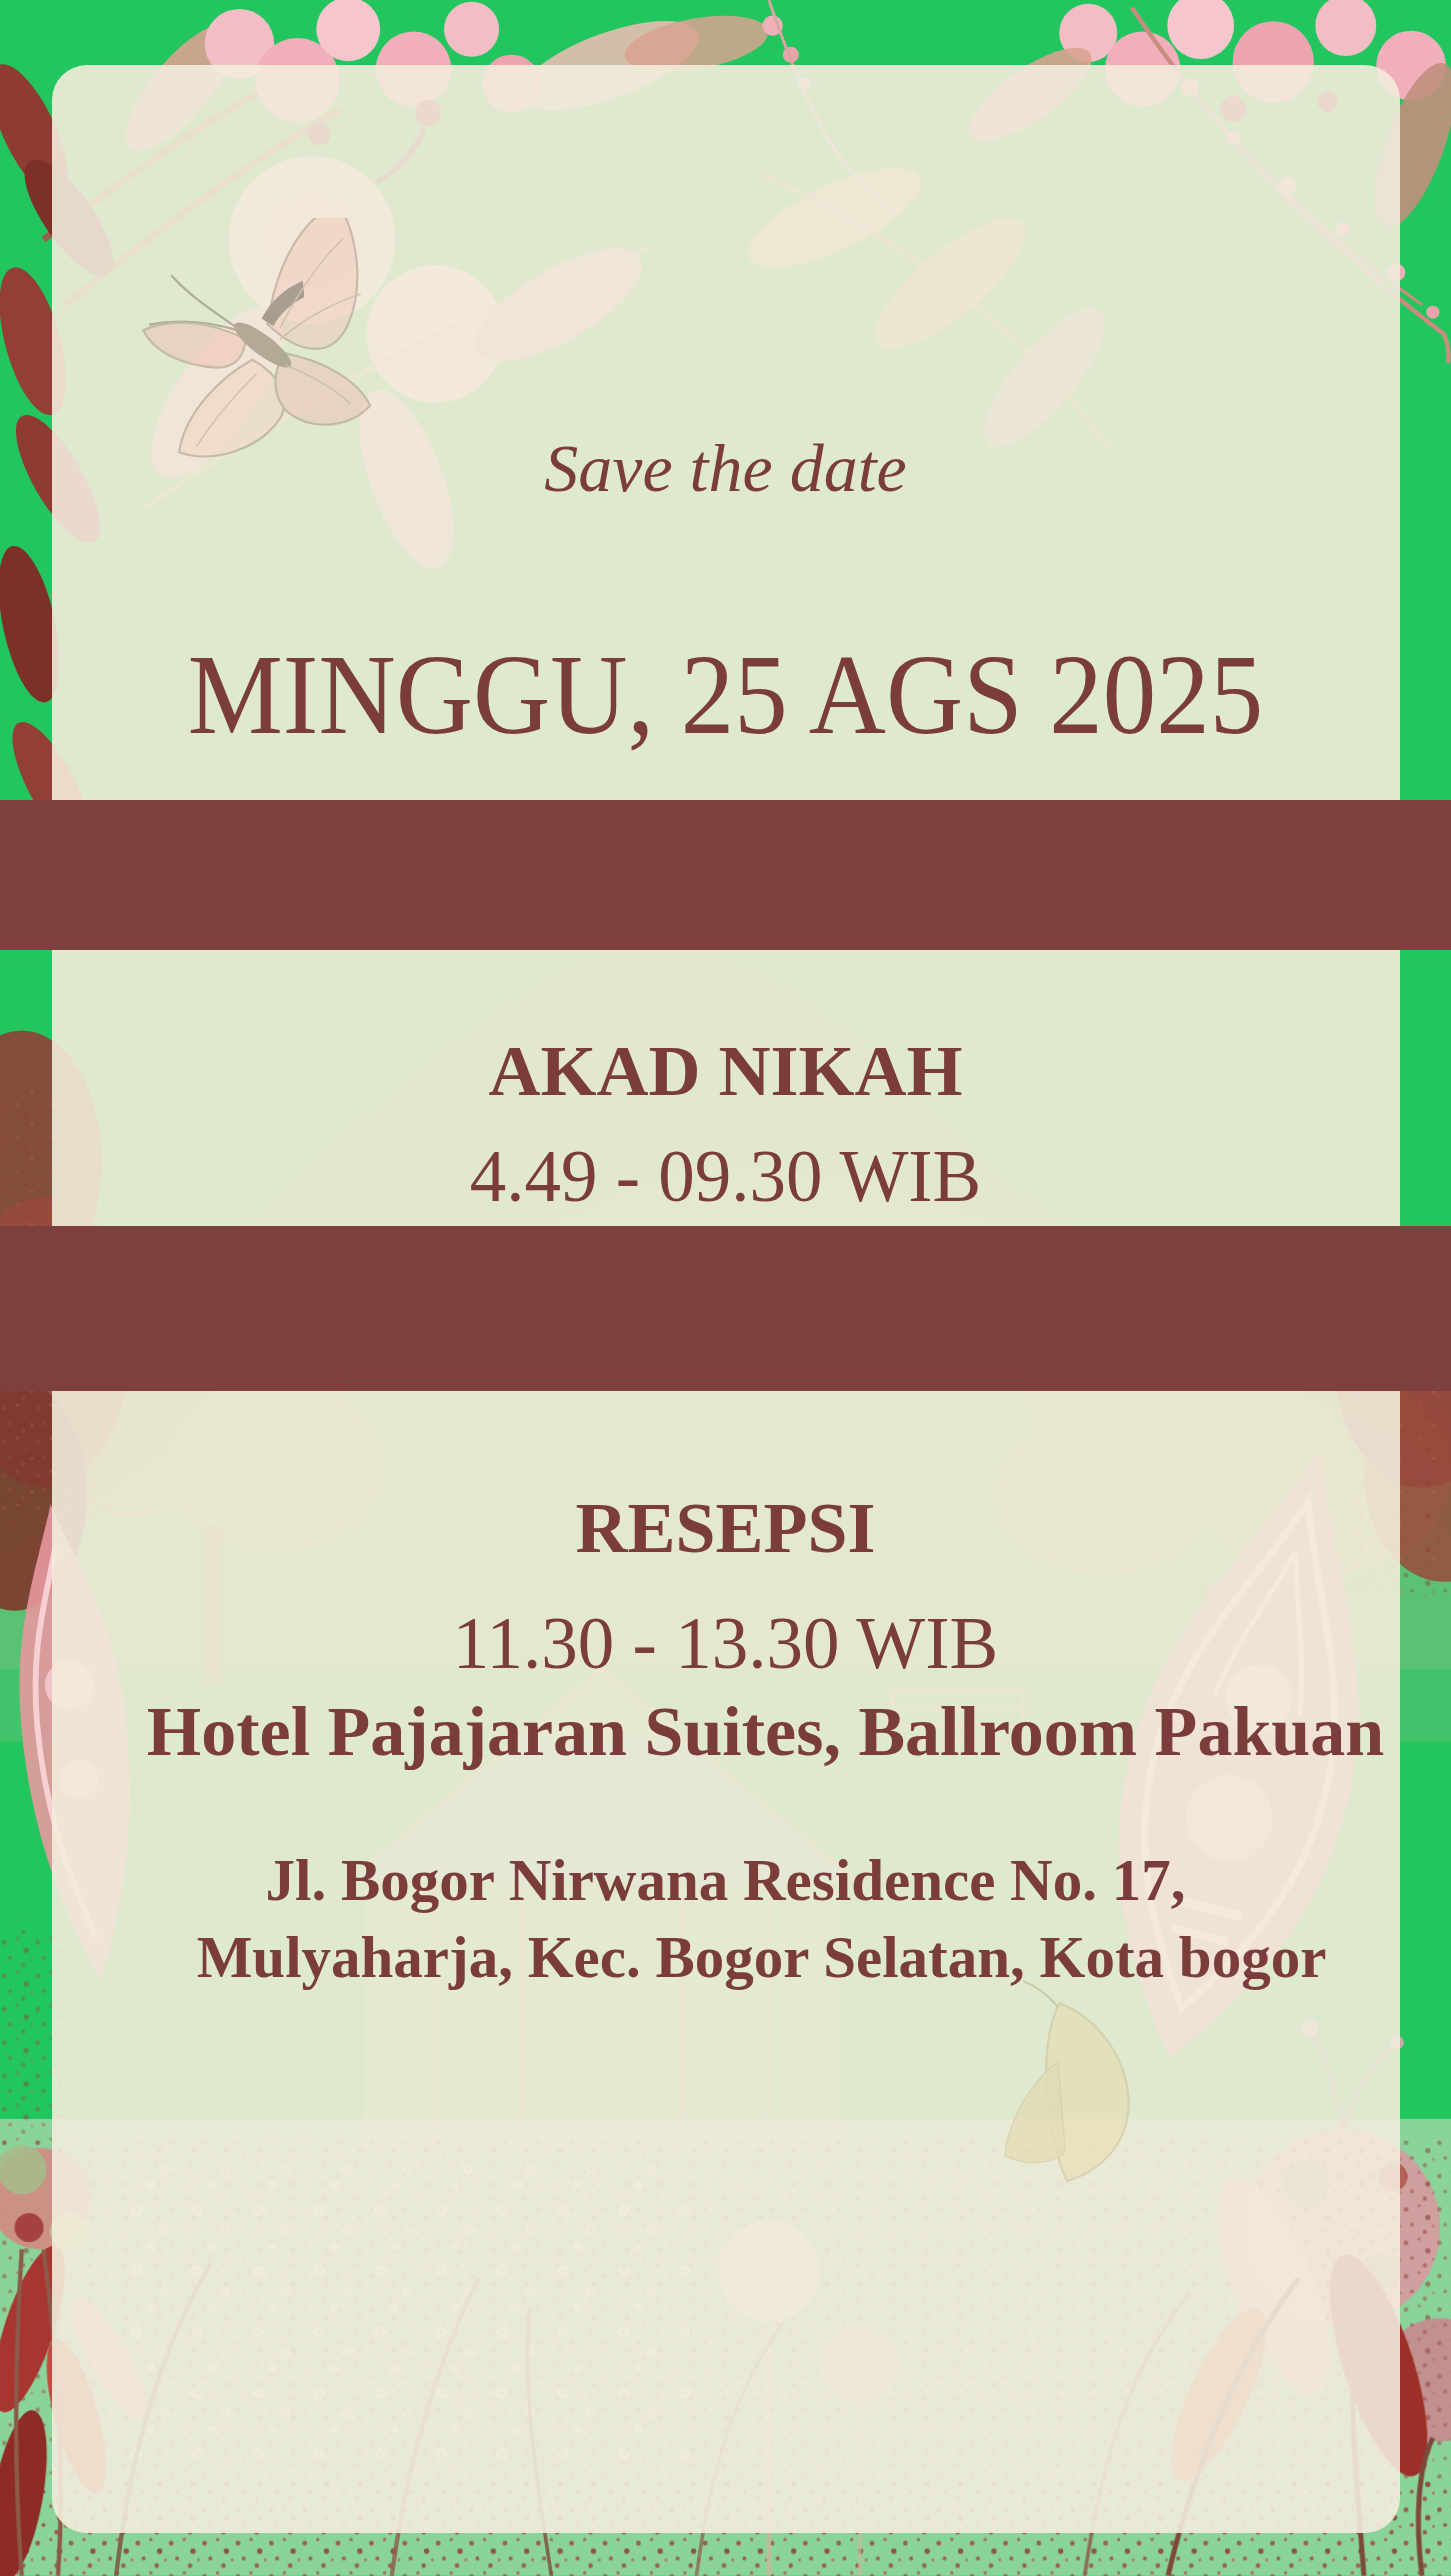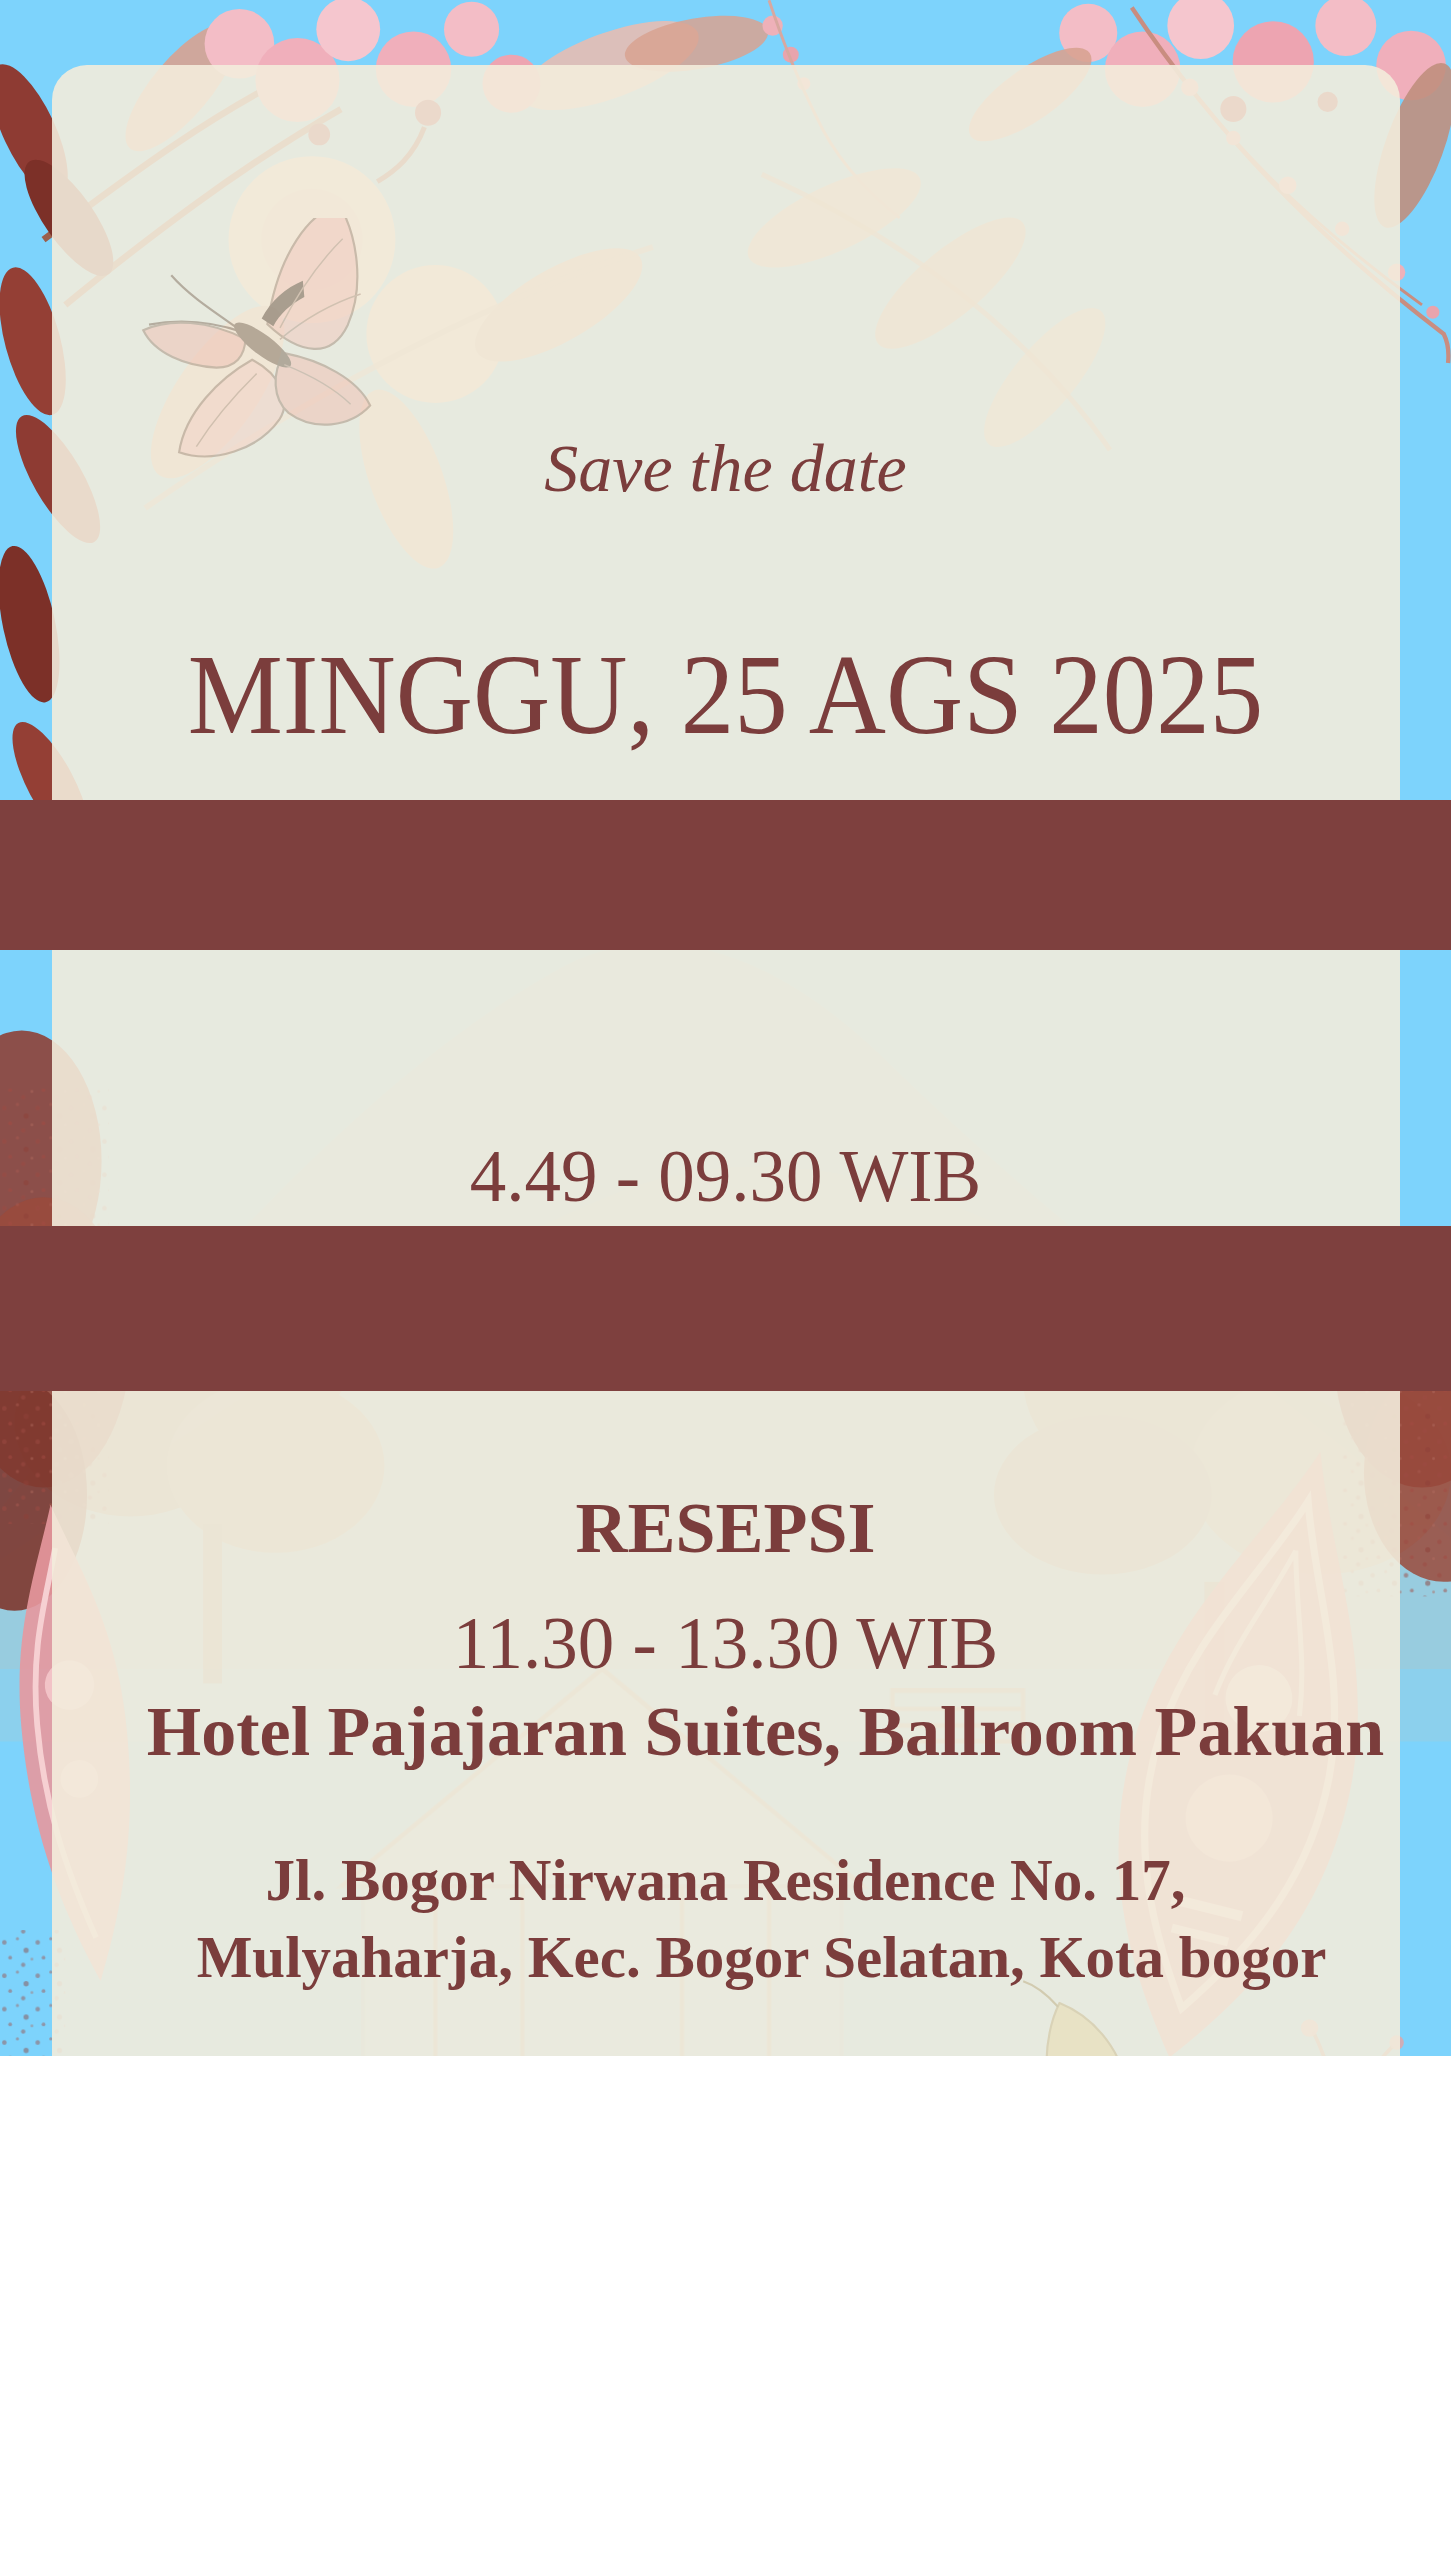--- a/index.html
+++ b/index.html
@@ -1,17 +1,17 @@
 <!DOCTYPE html>
 <html style="--card-cream: #f3ecdb; --text-maroon: #7b3d3c; --date-maroon: #8b4a47; --divider-maroon: #7e403e; --blossom-pink: #f3bdc6; --deep-rose: #a63038; --leaf-maroon: #8e3b33; --gunungan-pink: #e08790; --butterfly-pink: #f0cabe; --butterfly-yellow: #ead9a6; --field-speckle: #9c4a42;font-size:11.6px"><head>
 <meta charset="utf-8">
 <style>
   html,body{margin:0;padding:0;width:1451px;height:2576px;background:#ffffff;}
   #screen{
-    position:relative;width:1451px;height:2056px;overflow:hidden;background:#7dd3fc;
+    position:relative;width:1451px;height:2576px;overflow:hidden;background:#22c55e;
     font-family:"Liberation Serif", serif;
   }
   .artwork{position:absolute;left:0;top:0;width:1451px;height:2576px;}
   .card{
     position:absolute;left:52px;top:65px;width:1348px;height:2468px;
     border-radius:35px;background:var(--card-cream,#f3ecdb);opacity:.9;
   }
   .overlay-icon{position:absolute;}
   .content{position:absolute;left:0;top:0;width:1451px;height:2576px;}
   .content > div, .content > h1{
@@ -247,20 +247,21 @@
   <svg class="overlay-icon" style="left:965px;top:1974px;opacity:.45;" width="189" height="218" viewBox="0 0 260 300" xmlns="http://www.w3.org/2000/svg">
     <path d="M130,40 C180,60 220,110 225,170 C228,230 190,270 140,285 C120,240 110,180 112,120 C113,90 120,60 130,40 Z" fill="#ead9a6" stroke="#c9b686" stroke-width="3"></path>
     <path d="M128,120 C90,150 60,200 55,250 C85,265 120,262 138,245 Z" fill="#e2cf96" stroke="#c9b686" stroke-width="2" opacity=".9"></path>
     <path d="M128,45 C110,25 95,15 80,10" stroke="#b8a678" stroke-width="3" fill="none"></path>
   </svg>
 
   <div class="content">
     <div class="std">Save the date</div>
     <h1 class="date"><span>MINGGU, 25 AGS 2025</span></h1>
     <div class="vdiv d1"></div>
+    <div class="h2 akad-title">AKAD NIKAH</div>
     <div class="time akad-time">4.49 - 09.30 WIB</div>
     <div class="vdiv d2"></div>
     <div class="h2 resepsi-title">RESEPSI</div>
     <div class="time resepsi-time">11.30 - 13.30 WIB</div>
     <div class="venue">Hotel Pajajaran Suites, Ballroom Pakuan</div>
     <div class="addr a1">Jl. Bogor Nirwana Residence No. 17,</div>
     <div class="addr a2">Mulyaharja, Kec. Bogor Selatan, Kota bogor</div>
   </div>
 
 </div>

